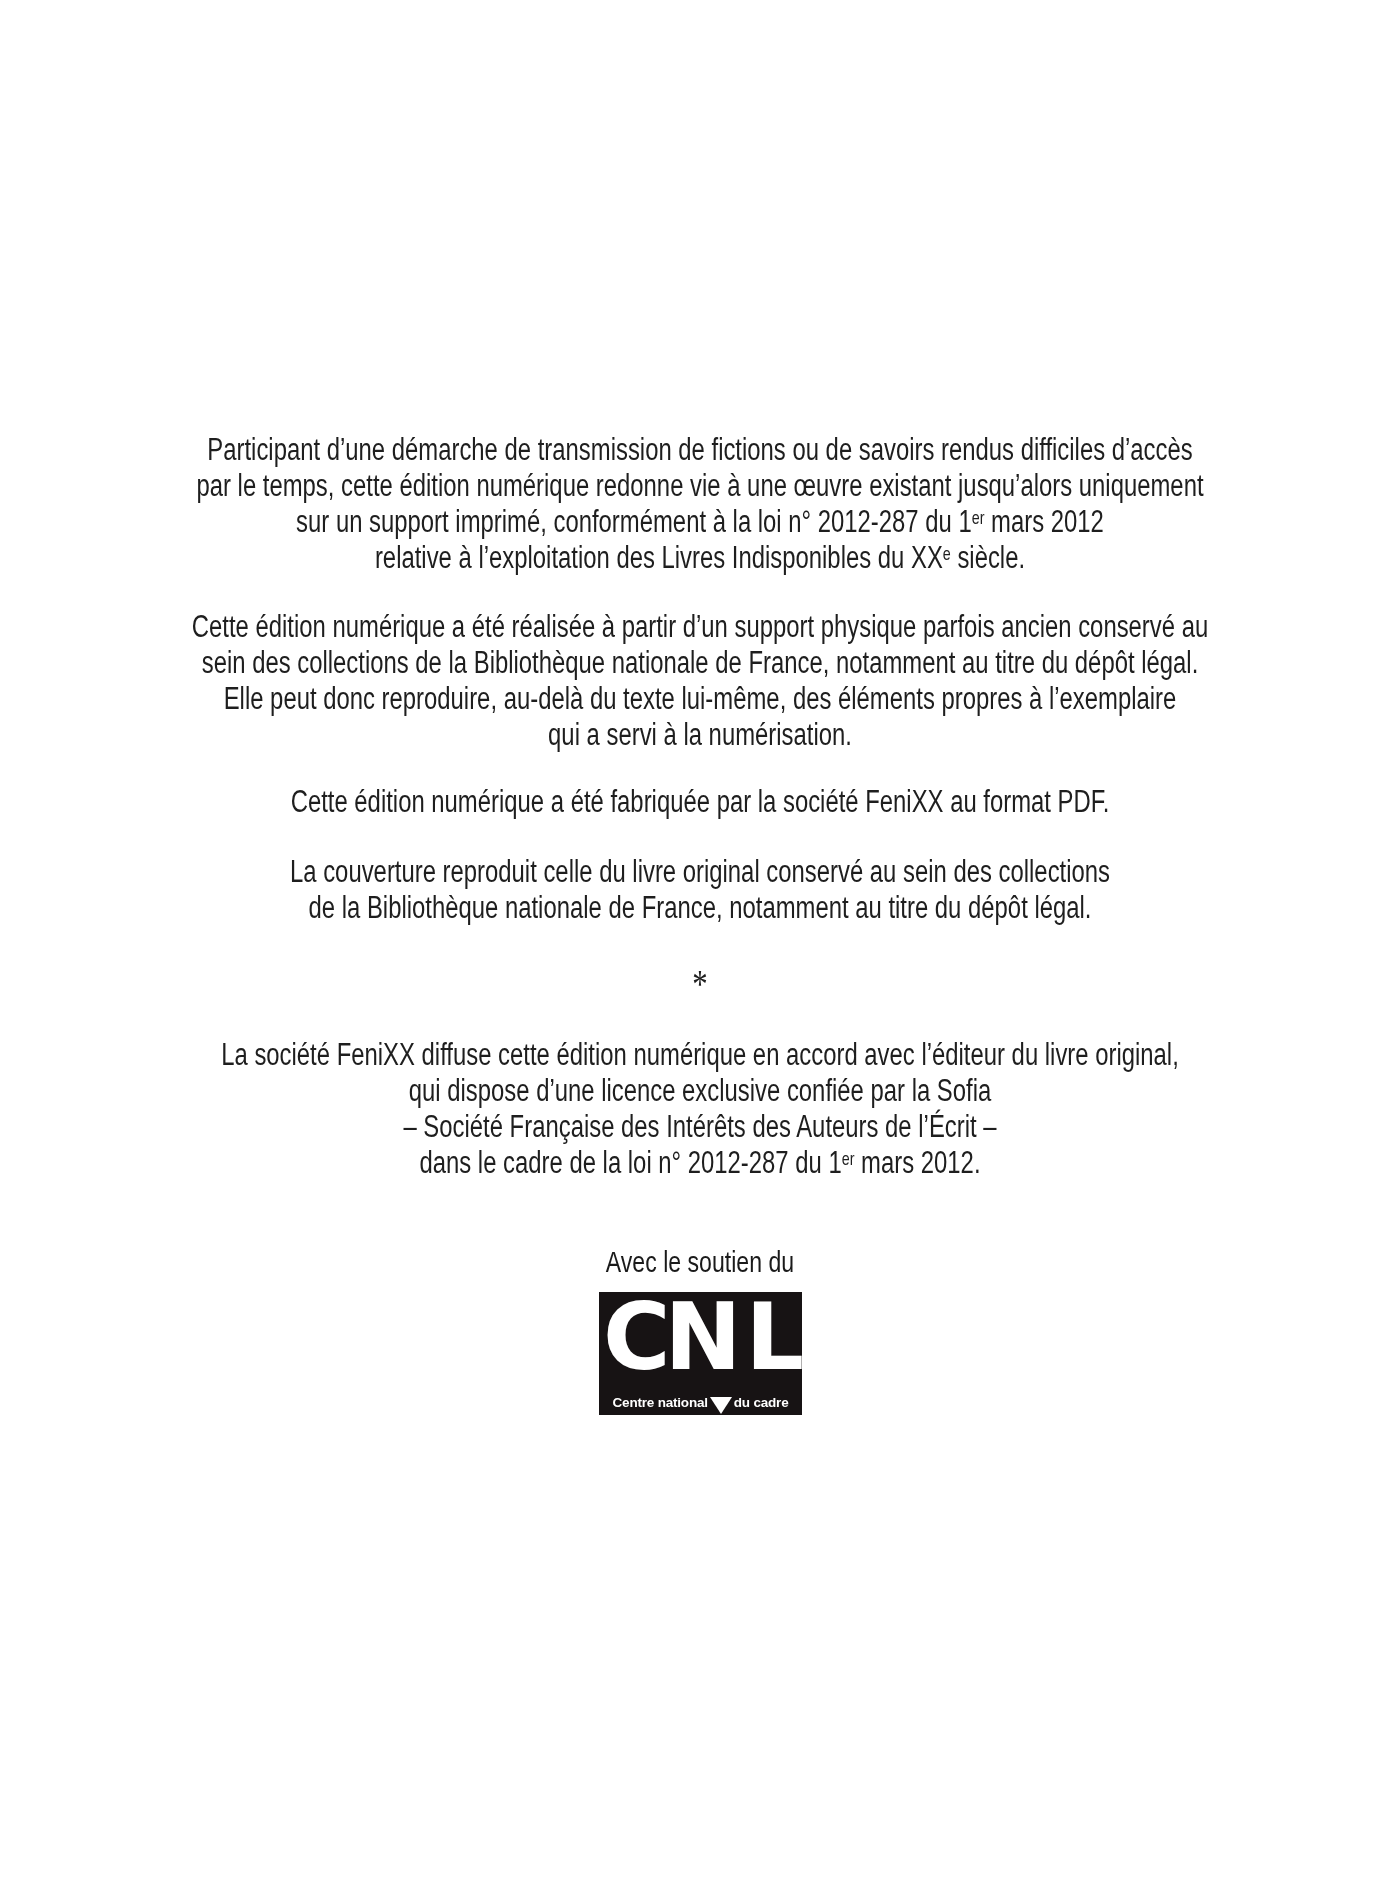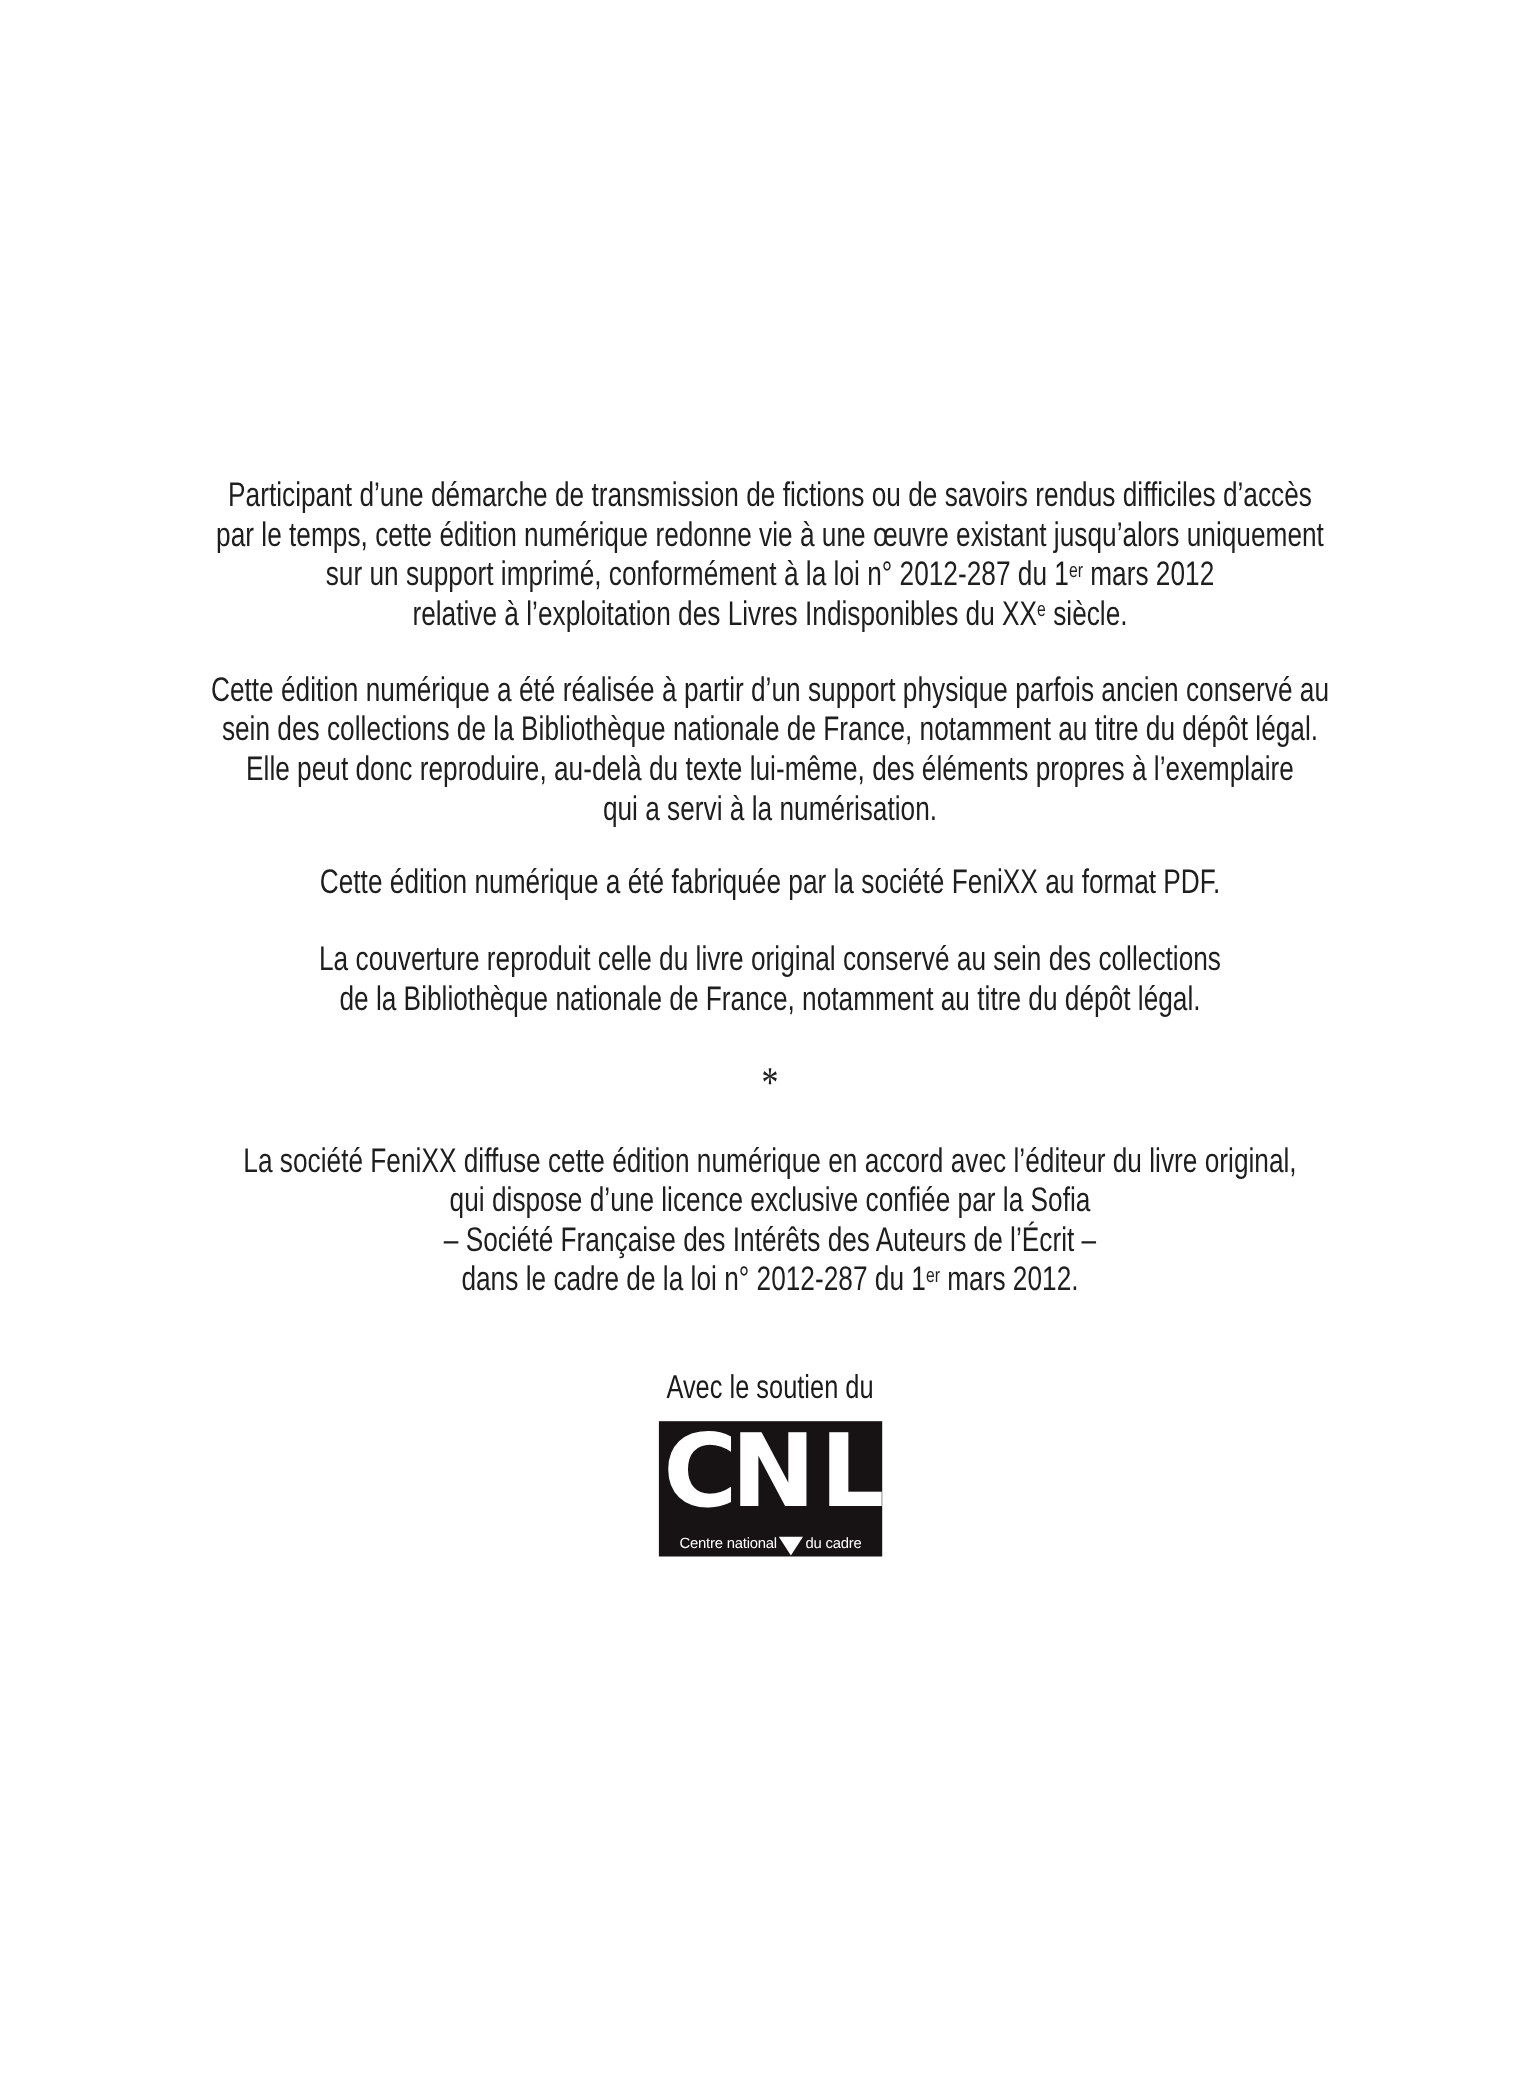--- a/index.html
+++ b/index.html
@@ -75,21 +75,21 @@
   .cnl-letters .l-gap { margin-left: 10px; }
   .cnl-caption {
     position: absolute;
     bottom: 5px;
     left: 0;
     width: 100%;
     display: flex;
     align-items: flex-start;
     justify-content: center;
     color: #ffffff;
-    font-weight: normal;
+    font-weight: bold;
     font-size: 13.5px;
     line-height: 15px;
     letter-spacing: -0.2px;
     white-space: nowrap;
   }
   .cnl-tri {
     width: 0;
     height: 0;
     border-left: 11px solid transparent;
     border-right: 11px solid transparent;

